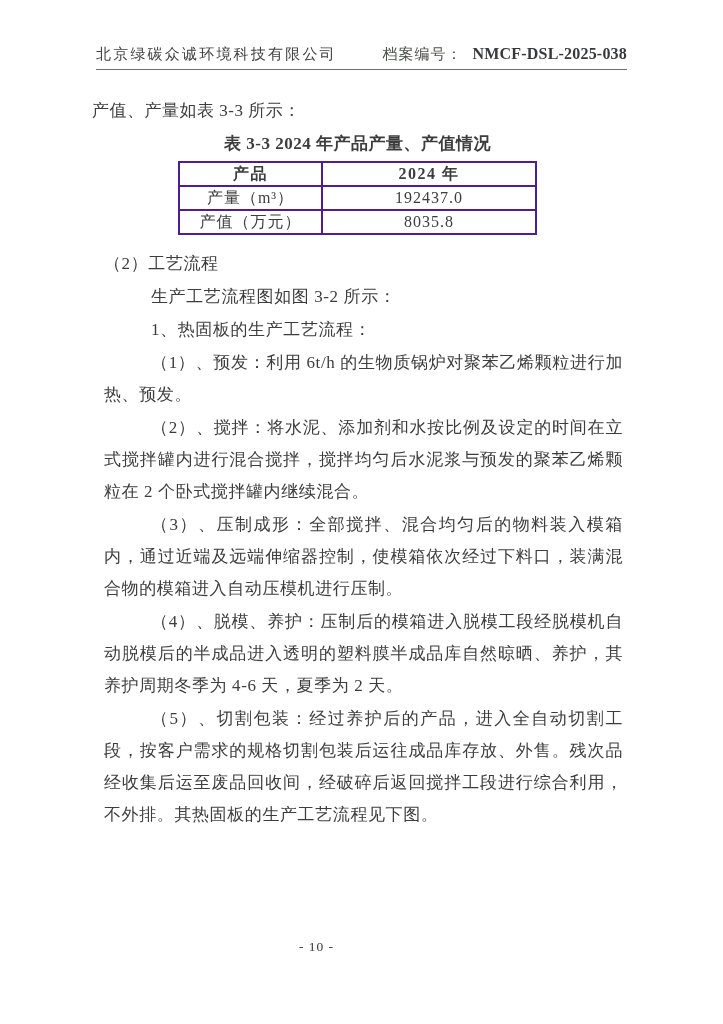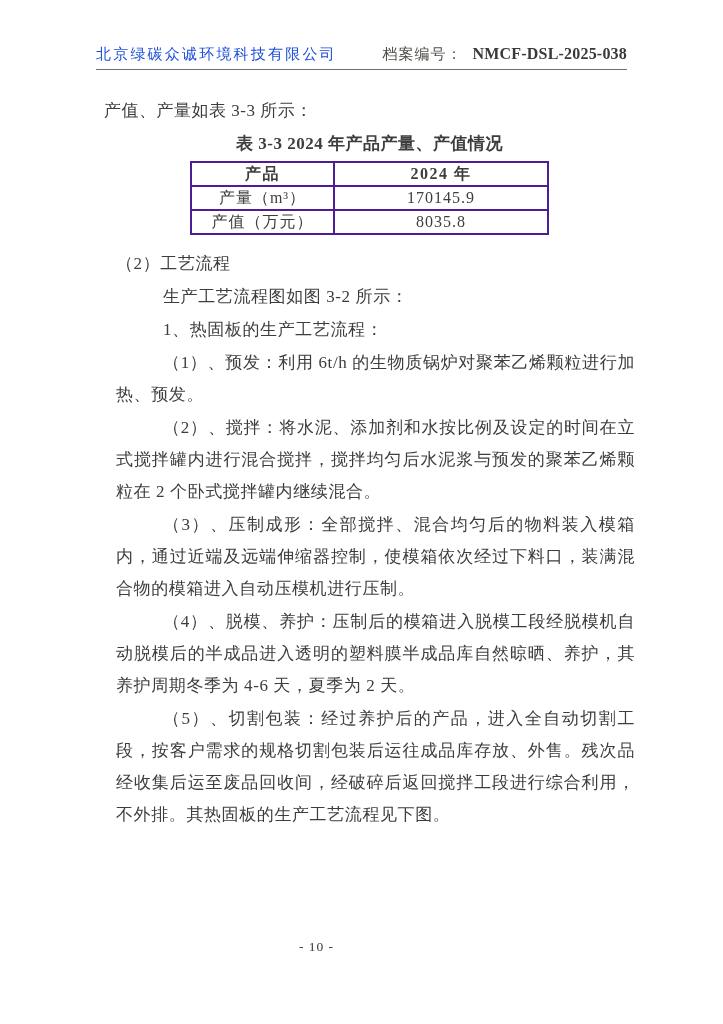--- a/index.html
+++ b/index.html
@@ -24,42 +24,42 @@
     width: 531px;
     display: flex;
     justify-content: space-between;
     align-items: baseline;
     border-bottom: 1px solid #707070;
     padding-bottom: 5px;
   }
   .company-name {
     font-size: 15px;
     letter-spacing: 2.2px;
-    color: #1d4ed8;
+    color: #404040;
     white-space: nowrap;
   }
   .archive {
     white-space: nowrap;
   }
   .archive-label {
     font-size: 15px;
     letter-spacing: 1px;
     color: #4c4f49;
   }
   .archive-number {
     font-size: 16px;
     font-weight: bold;
     color: #38393b;
     letter-spacing: 0.2px;
     margin-left: 6px;
   }
   .doc-main {
     position: absolute;
     top: 94px;
-    left: 104px;
+    left: 92px;
     width: 531px;
   }
   .intro {
     margin: 0;
     font-size: 17px;
     line-height: 33px;
     letter-spacing: 0.5px;
   }
   .table-caption {
     margin: 0;
@@ -129,21 +129,21 @@
     <table class="data-table">
       <thead>
         <tr>
           <th class="col-label">产品</th>
           <th class="col-value">2024 年</th>
         </tr>
       </thead>
       <tbody>
         <tr>
           <td>产量（m³）</td>
-          <td>170145.9</td>
+          <td>192437.0</td>
         </tr>
         <tr>
           <td>产值（万元）</td>
           <td>8035.8</td>
         </tr>
       </tbody>
     </table>
 
     <div class="paras">
       <p class="para">（2）工艺流程</p>

